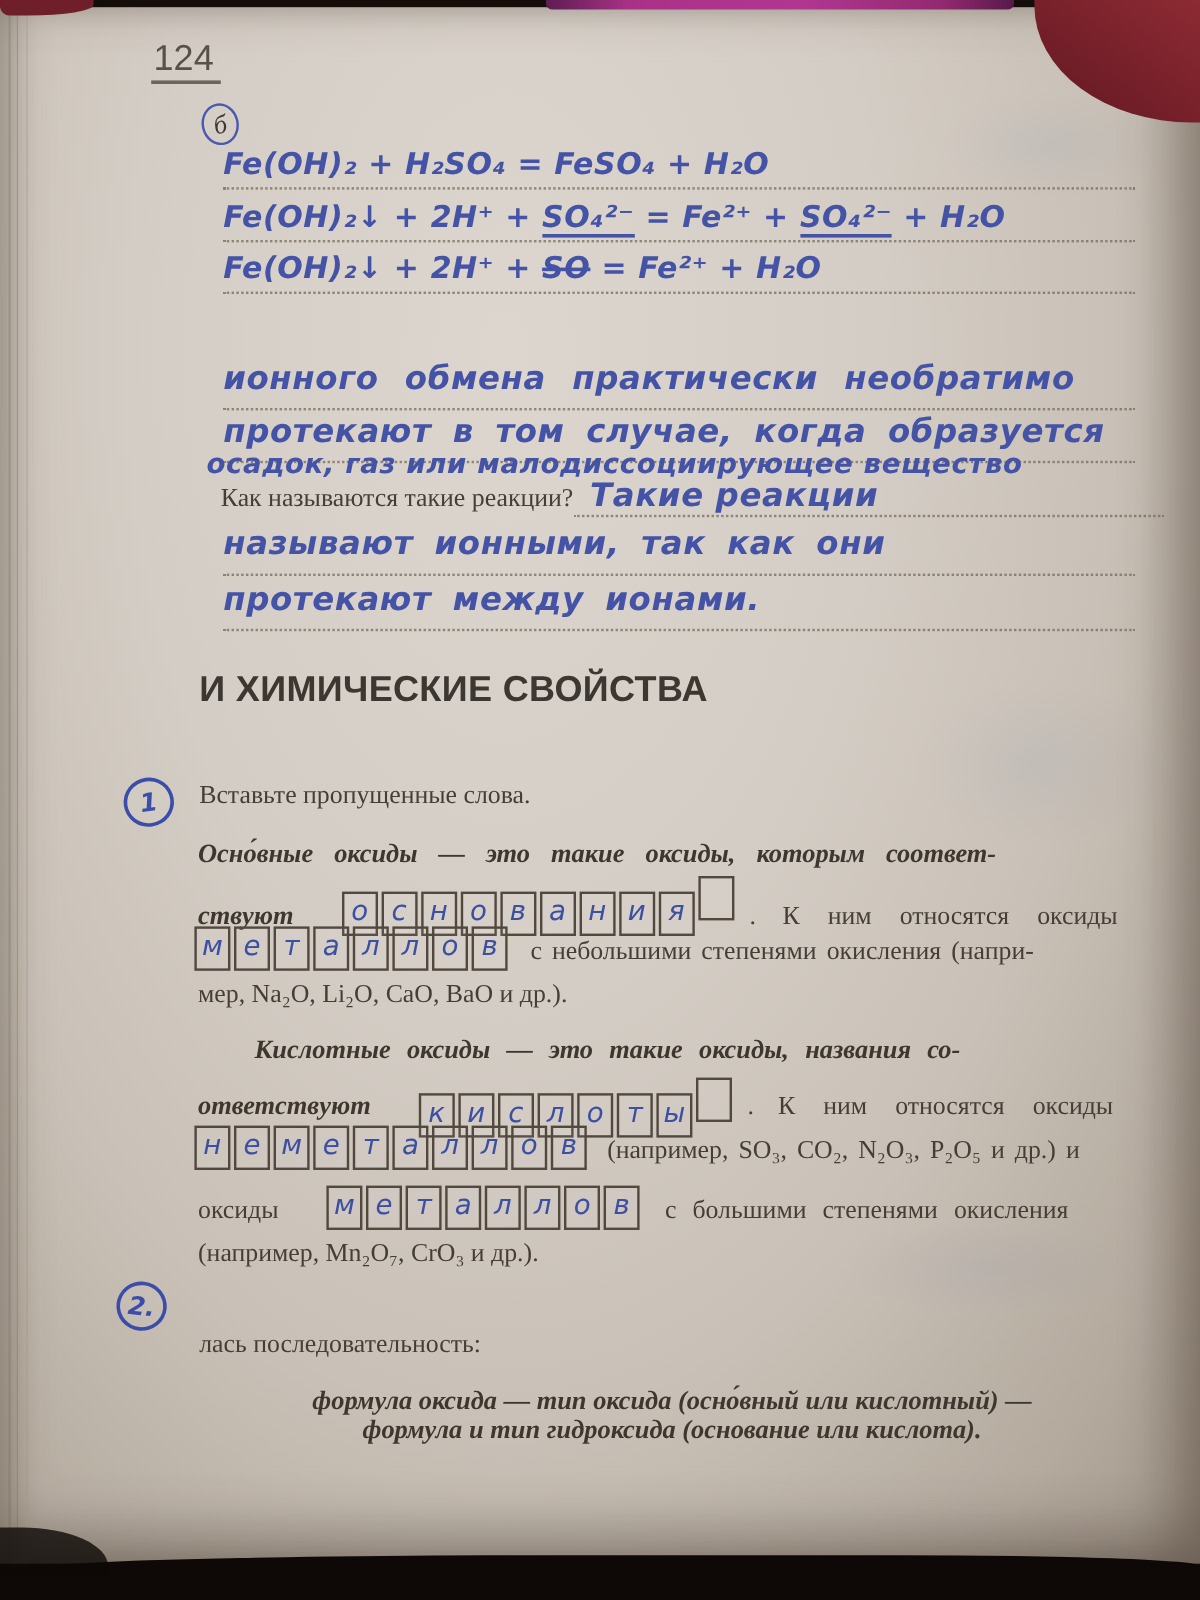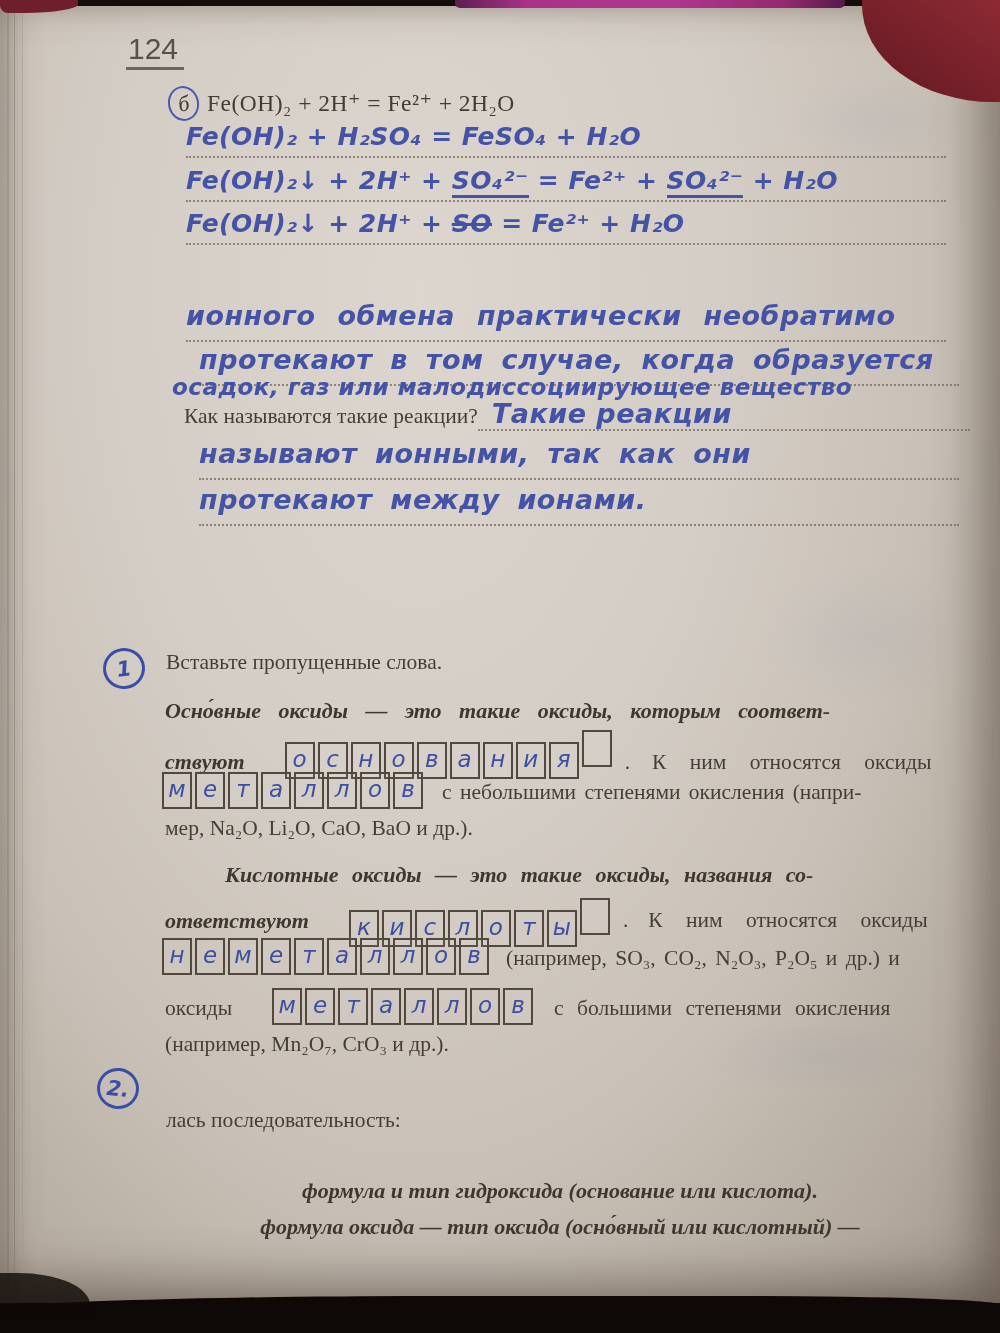--- a/index.html
+++ b/index.html
@@ -46,58 +46,58 @@
   .heading{left:166px;top:550px;font-family:"Liberation Sans",sans-serif;font-weight:bold;font-size:30px;line-height:37px;color:#3c3731;letter-spacing:.3px;}
 
   .badge{width:36px;height:35px;border:3px solid #3a4da8;border-radius:50%;color:#3a4da8;display:flex;align-items:center;justify-content:center;font-family:"DejaVu Sans",sans-serif;font-style:italic;font-weight:bold;font-size:21px;transform:rotate(-8deg);background:rgba(255,255,255,.04);}
 
   .row{display:flex;align-items:flex-end;}
   .row .print,.row .def{padding-bottom:4px;}
   .lbox{display:inline-block;width:26px;height:33px;border:2px solid #51483e;margin-right:3px;text-align:center;font-family:"DejaVu Sans",sans-serif;font-style:italic;font-size:23px;line-height:31px;color:#3c4fa0;background:rgba(255,255,255,.05);}
   .boxgap{margin:0 10px 0 16px;padding-left:24px;}
   .ws-xl{word-spacing:18px;}
   .ws-lg{word-spacing:12px;}
-  .ws-md{word-spacing:8px;margin-left:13px;}
+  .ws-md{word-spacing:8px;}
   .ws-sm{word-spacing:3px;}
   .center-line{left:165px;width:790px;text-align:center;}
 </style>
 </head>
 <body>
 
 <div class="page">
   <div class="crease c1"></div>
   <div class="crease c2"></div>
   <div class="crease c3"></div>
   <div class="smudge" style="left:780px;top:70px;width:190px;height:90px;"></div>
   <div class="smudge" style="left:760px;top:560px;width:210px;height:140px;"></div>
   <div class="smudge" style="left:700px;top:1010px;width:240px;height:80px;"></div>
 
   <div class="abs pagenum">124</div>
 
   <div class="abs eqline-b">
     <span class="b-circle">б</span>
-    <span class="eq-print">Fe(OH)₂ + 2H⁺ = Fe²⁺ + 2H₂O</span>
   </div>
 
   <div class="abs hw-eq hw-rule hw" style="top:116px;">Fe(OH)₂ + H₂SO₄ = FeSO₄ + H₂O</div>
   <div class="abs hw-eq hw-rule hw" style="top:160px;"><span>Fe(OH)₂↓ + 2H⁺ + </span><span class="u">SO₄²⁻</span><span> = Fe²⁺ + </span><span class="u">SO₄²⁻</span><span> + H₂O</span></div>
   <div class="abs hw-eq hw-rule hw" style="top:203px;"><span>Fe(OH)₂↓ + 2H⁺ + </span><span class="strike">SO</span><span> = Fe²⁺ + H₂O</span></div>
 
   <div class="abs hw-rule hw hw-ans ws-lg" style="left:186px;top:294px;width:760px;height:40px;">ионного обмена практически необратимо</div>
   <div class="abs hw-rule hw hw-ans ws-md" style="left:186px;top:338px;width:760px;height:40px;">протекают в том случае, когда образуется</div>
   <div class="abs hw" style="left:172px;top:368px;font-size:23px;">осадок, газ или малодиссоциирующее вещество</div>
 
   <div class="abs qline" style="left:172px;top:392px;width:786px;margin-left:12px;">
     <span class="print">Как называются такие реакции?</span>
     <span class="fill"><span class="hw hw-ans">Такие реакции</span></span>
   </div>
   <div class="abs hw-rule hw hw-ans ws-md" style="left:186px;top:432px;width:760px;height:40px;">называют ионными, так как они</div>
   <div class="abs hw-rule hw hw-ans ws-md" style="left:186px;top:478px;width:760px;height:40px;">протекают между ионами.</div>
 
   <div class="abs heading">
+    <div>И ХИМИЧЕСКИЕ СВОЙСТВА</div>
   </div>
 
   <div class="abs badge" style="left:103px;top:642px;">1</div>
   <div class="abs print" style="left:166px;top:644px;">Вставьте пропущенные слова.</div>
 
   <div class="abs def ws-lg" style="left:165px;top:692px;">Осно́вные оксиды — это такие оксиды, которым соответ-</div>
 
   <div class="abs row" style="left:165px;top:724px;">
     <span class="def">ствуют</span>
     <span class="boxgap"><span class="lbox">о</span><span class="lbox">с</span><span class="lbox">н</span><span class="lbox">о</span><span class="lbox">в</span><span class="lbox">а</span><span class="lbox">н</span><span class="lbox">и</span><span class="lbox">я</span><span class="lbox"></span></span>
@@ -129,21 +129,21 @@
   <div class="abs row" style="left:165px;top:982px;">
     <span class="print">оксиды</span>
     <span class="boxgap"><span class="lbox">м</span><span class="lbox">е</span><span class="lbox">т</span><span class="lbox">а</span><span class="lbox">л</span><span class="lbox">л</span><span class="lbox">о</span><span class="lbox">в</span></span>
     <span class="print ws-md" style="margin-left:8px;">с большими степенями окисления</span>
   </div>
 
   <div class="abs print" style="left:165px;top:1026px;">(например, Mn₂O₇, CrO₃ и др.).</div>
 
   <div class="abs badge" style="left:97px;top:1062px;transform:rotate(6deg);">2.</div>
   <div class="abs print" style="left:166px;top:1102px;">лась последовательность:</div>
-  <div class="abs def center-line" style="top:1208px;">формула оксида — тип оксида (осно́вный или кислотный) —</div>
+  <div class="abs def center-line" style="top:1148px;">формула оксида — тип оксида (осно́вный или кислотный) —</div>
   <div class="abs def center-line" style="top:1172px;">формула и тип гидроксида (основание или кислота).</div>
 </div>
 
 <div class="cover-strip"></div>
 <div class="corner-tl"></div>
 <div class="corner-tr"></div>
 <div class="bottom-dark"></div>
 <div class="bottom-dark2"></div>
 
 </body></html>

